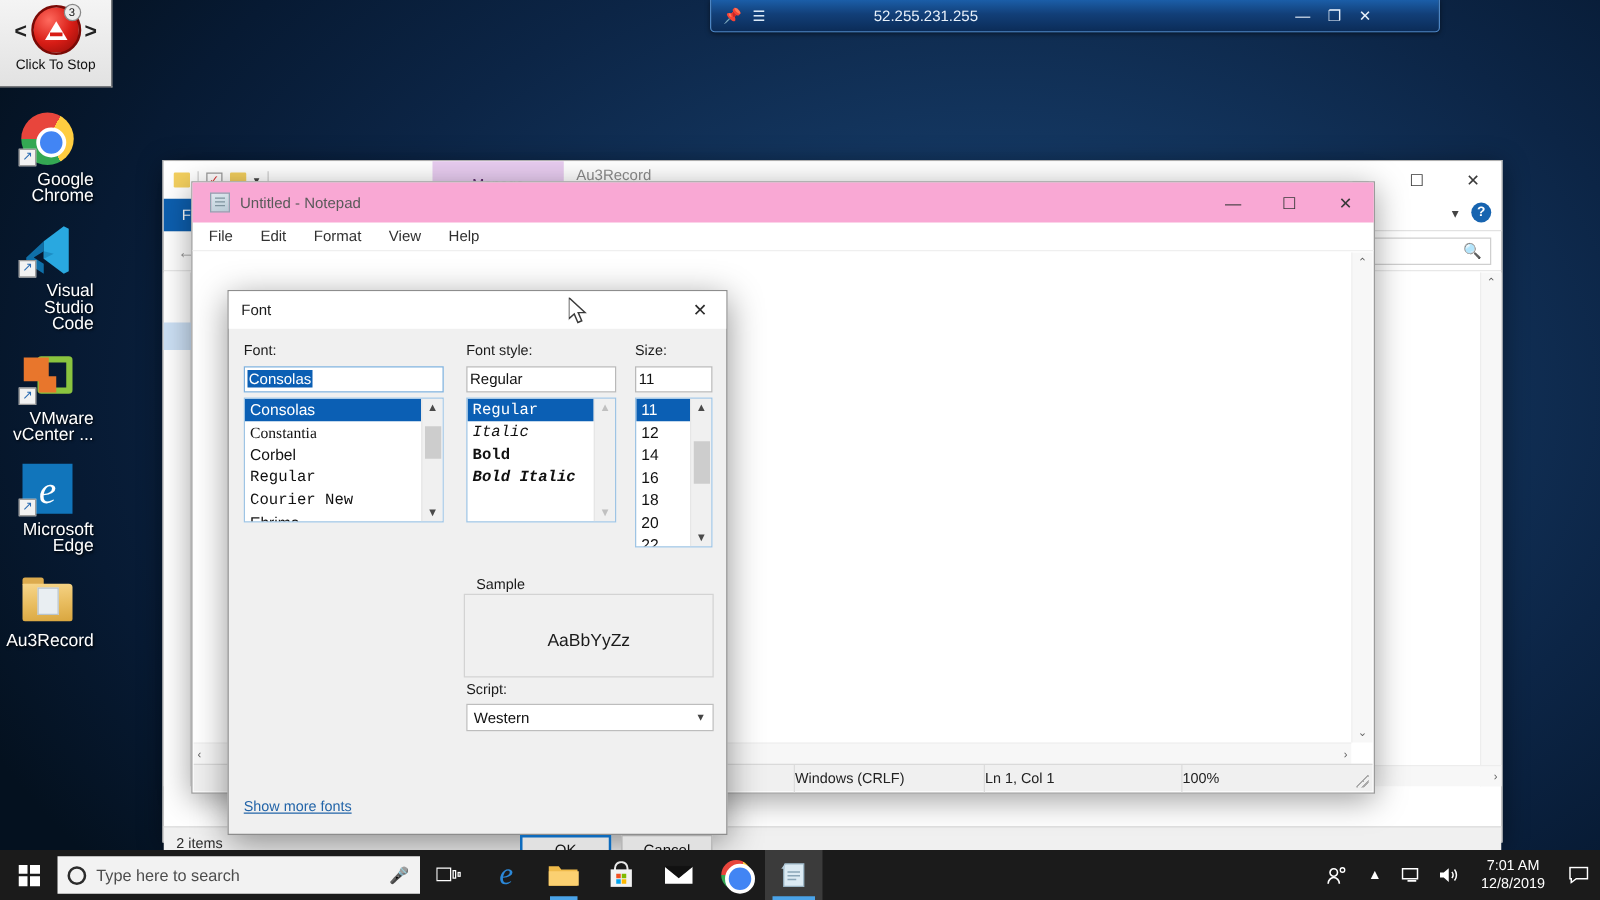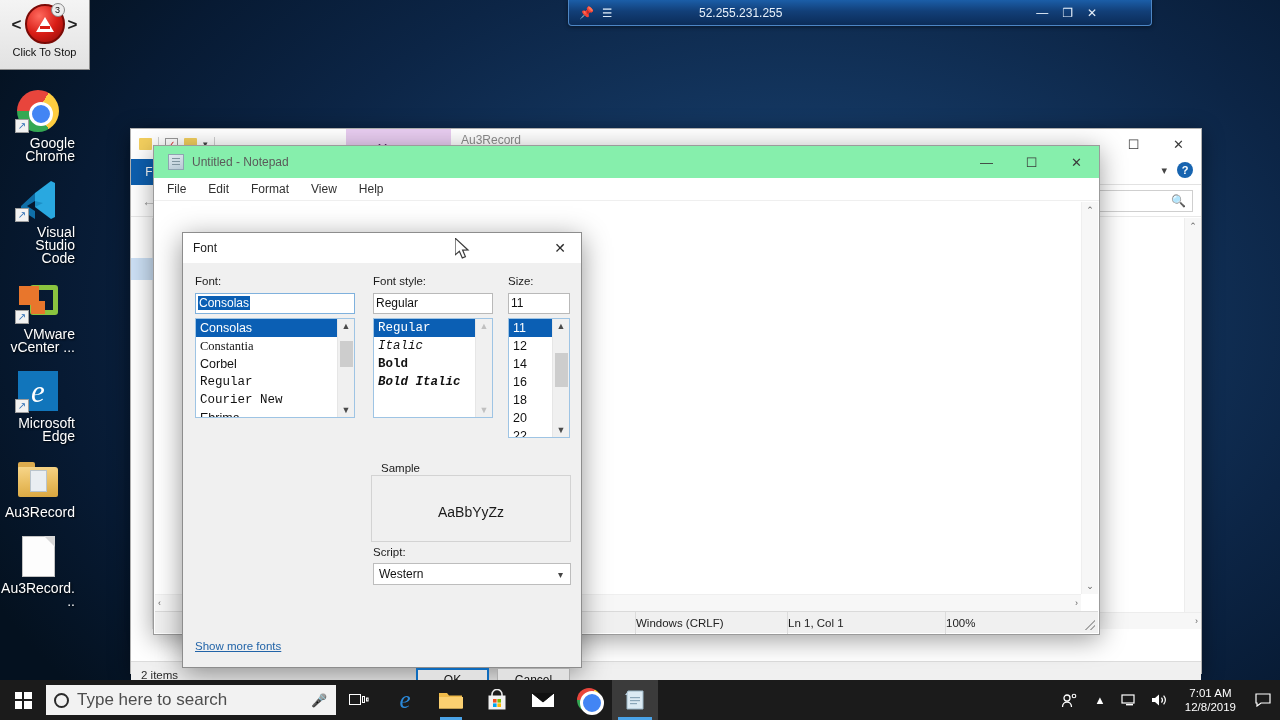--- a/index.html
+++ b/index.html
@@ -253,21 +253,21 @@
   .view-btn.active { background: #cde3f7; }
 
   
   .notepad {
     position: absolute; left: 153px; top: 145px;
     width: 947px; height: 490px;
     background: #fff; border: 1px solid #9b9b9b;
     box-shadow: 0 5px 24px rgba(0,0,0,.38);
   }
   .np-title {
-    height: 32px; display: flex; align-items: center; background: #86efac;
+    height: 32px; display: flex; align-items: center; background: #f9a8d4;
   }
   .np-ic {
     width: 16px; height: 16px; margin: 0 8px 0 14px;
     background: linear-gradient(160deg,#dfe9ef 0%, #b7c9d4 100%);
     border: 1px solid #8fa4b1; position: relative;
   }
   .np-ic::after {
     content:""; position: absolute; left: 3px; top: 3px; right: 3px;
     height: 1px; background:#7f949f; box-shadow: 0 3px 0 #7f949f, 0 6px 0 #7f949f;
   }
@@ -402,21 +402,21 @@
   }
   .win-logo {
     width: 17px; height: 17px;
     display: grid; grid-template-columns: 1fr 1fr; grid-template-rows: 1fr 1fr; gap: 2px;
   }
   .win-logo i { background: #fff; display: block; }
   .tb-search {
     width: 290px; height: 30px; background: #f2f2f2;
     display: flex; align-items: center; padding: 0 8px; gap: 8px;
   }
-  .tb-search .txt { font-size: 17px; color: #4d4d4d; flex: 1; }
+  .tb-search .txt { font-size: 13px; color: #4d4d4d; flex: 1; }
   .tb-icon {
     width: 46px; height: 40px; display: flex; align-items: center; justify-content: center;
     position: relative;
   }
   .tb-icon.active { background: #3b3b3b; }
   .tb-icon.active::after {
     content: ""; position: absolute; left: 6px; right: 6px; bottom: 0; height: 3px; background: #4aa3e8;
   }
   .tb-icon.open::after {
     content: ""; position: absolute; left: 12px; right: 12px; bottom: 0; height: 3px; background: #4aa3e8;
@@ -481,29 +481,20 @@
     <div class="glyph">
       <div class="ic-folder">
         <div class="tab"></div>
           <div class="body"></div>
           <div class="inner"></div>
       </div>
     </div>
     <div class="label">Au3Record</div>
   </div>
 
-  <div class="desk-icon">
-    <div class="glyph">
-      <div class="ic-file">
-          <div class="pg"></div>
-          <div class="fold"></div>
-        </div>
-    </div>
-    <div class="label">Au3Record...</div>
-  </div>
 </div>
 
 <div class="rec-widget">
   <div class="rec-row">
     <span class="rec-arrow">&lt;</span>
     <span class="rec-badge">
       <span class="tri"></span>
       <span class="rec-sup">3</span>
     </span>
     <span class="rec-arrow">&gt;</span>

